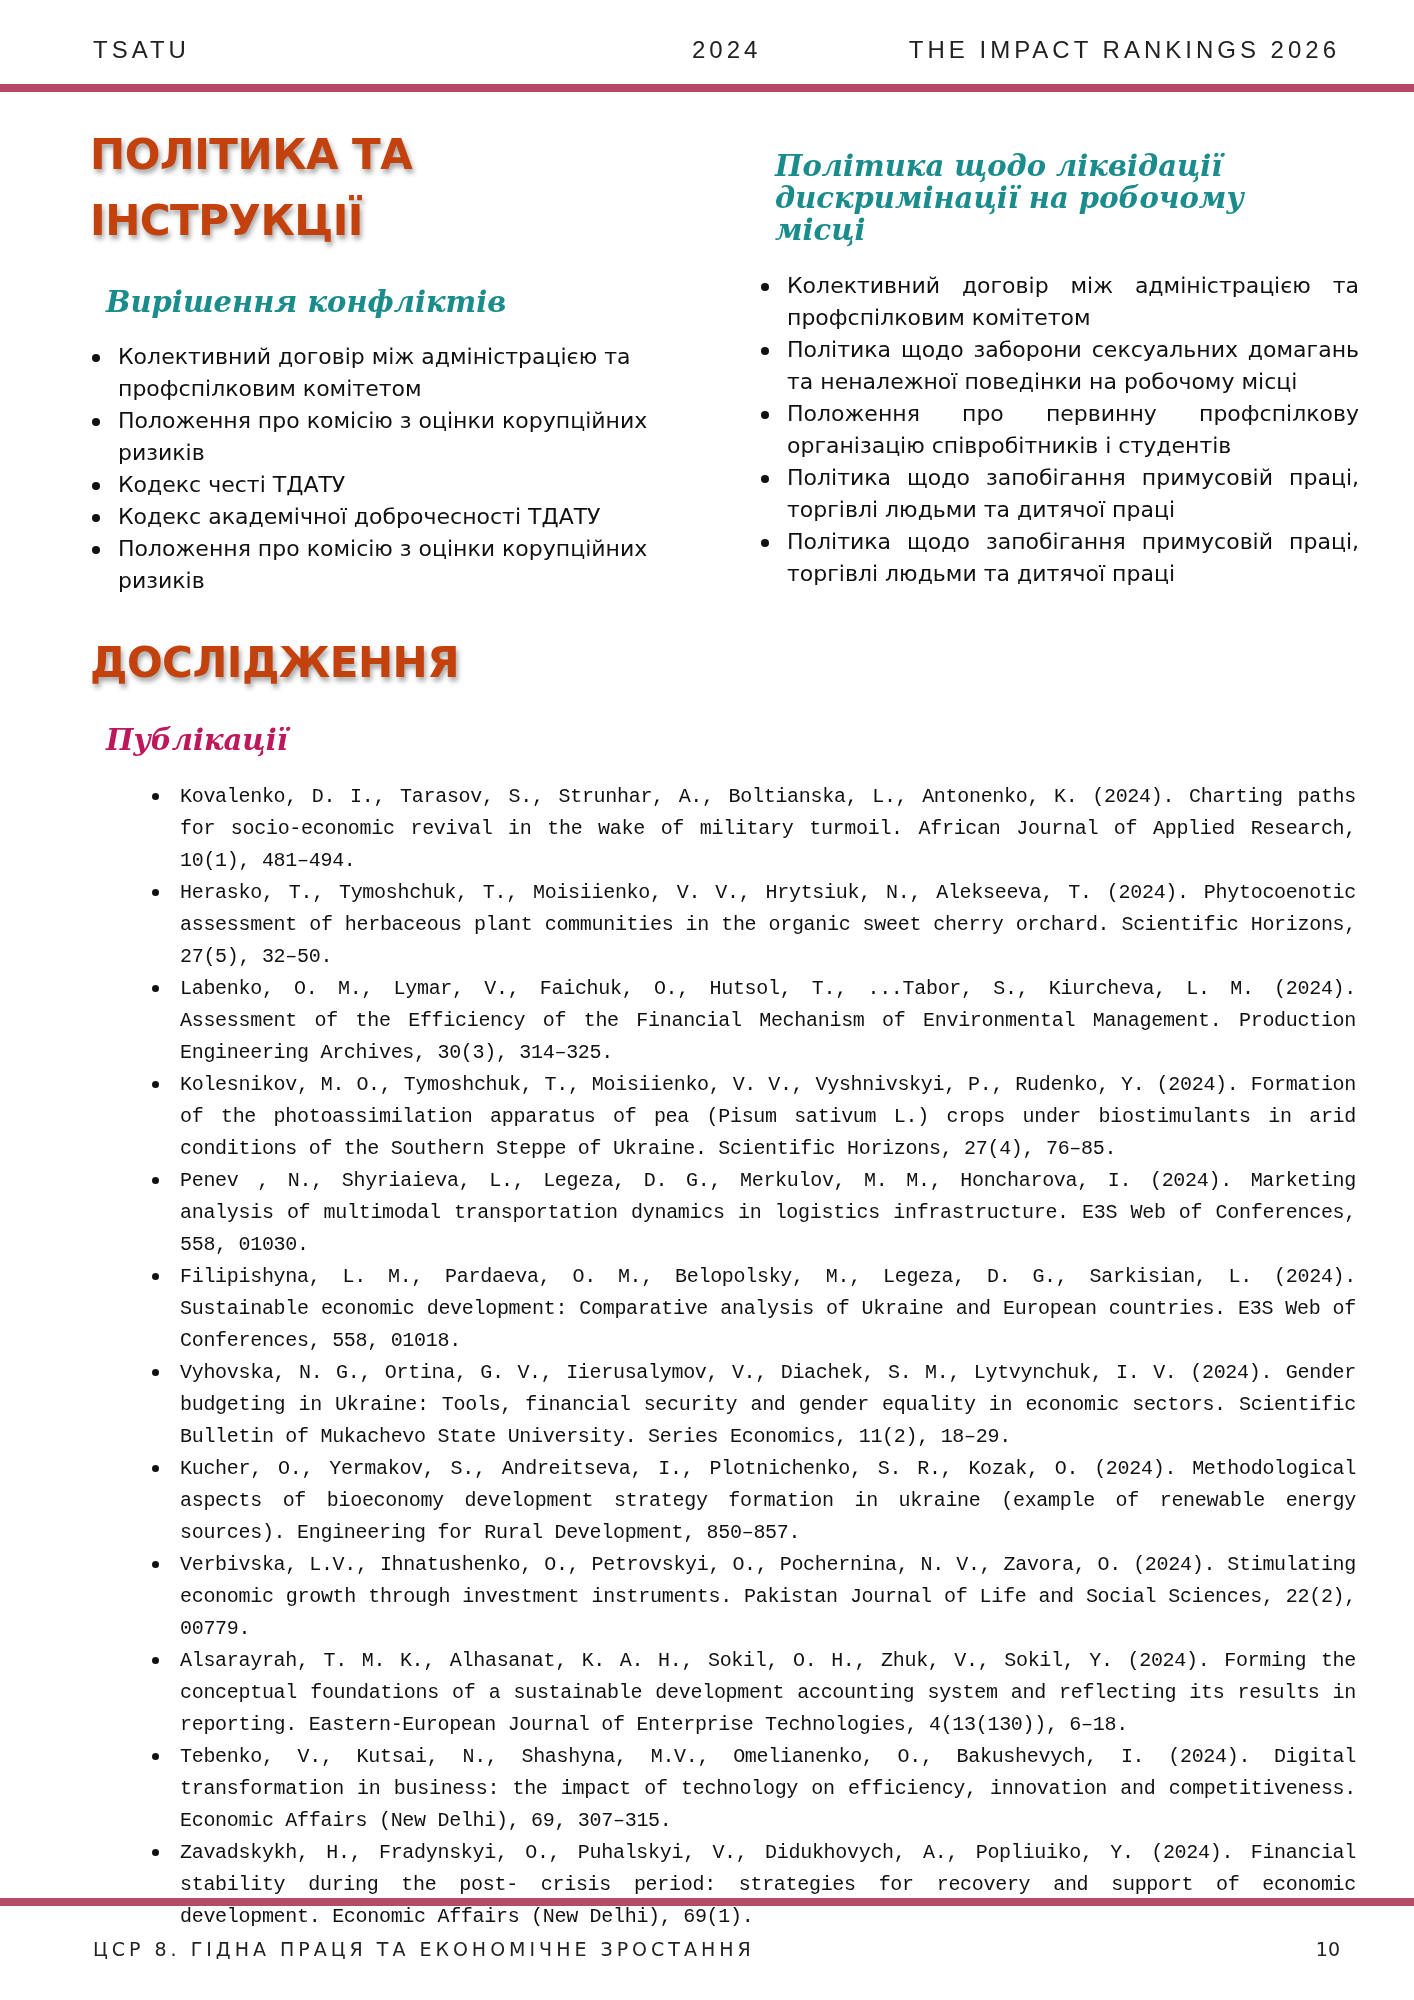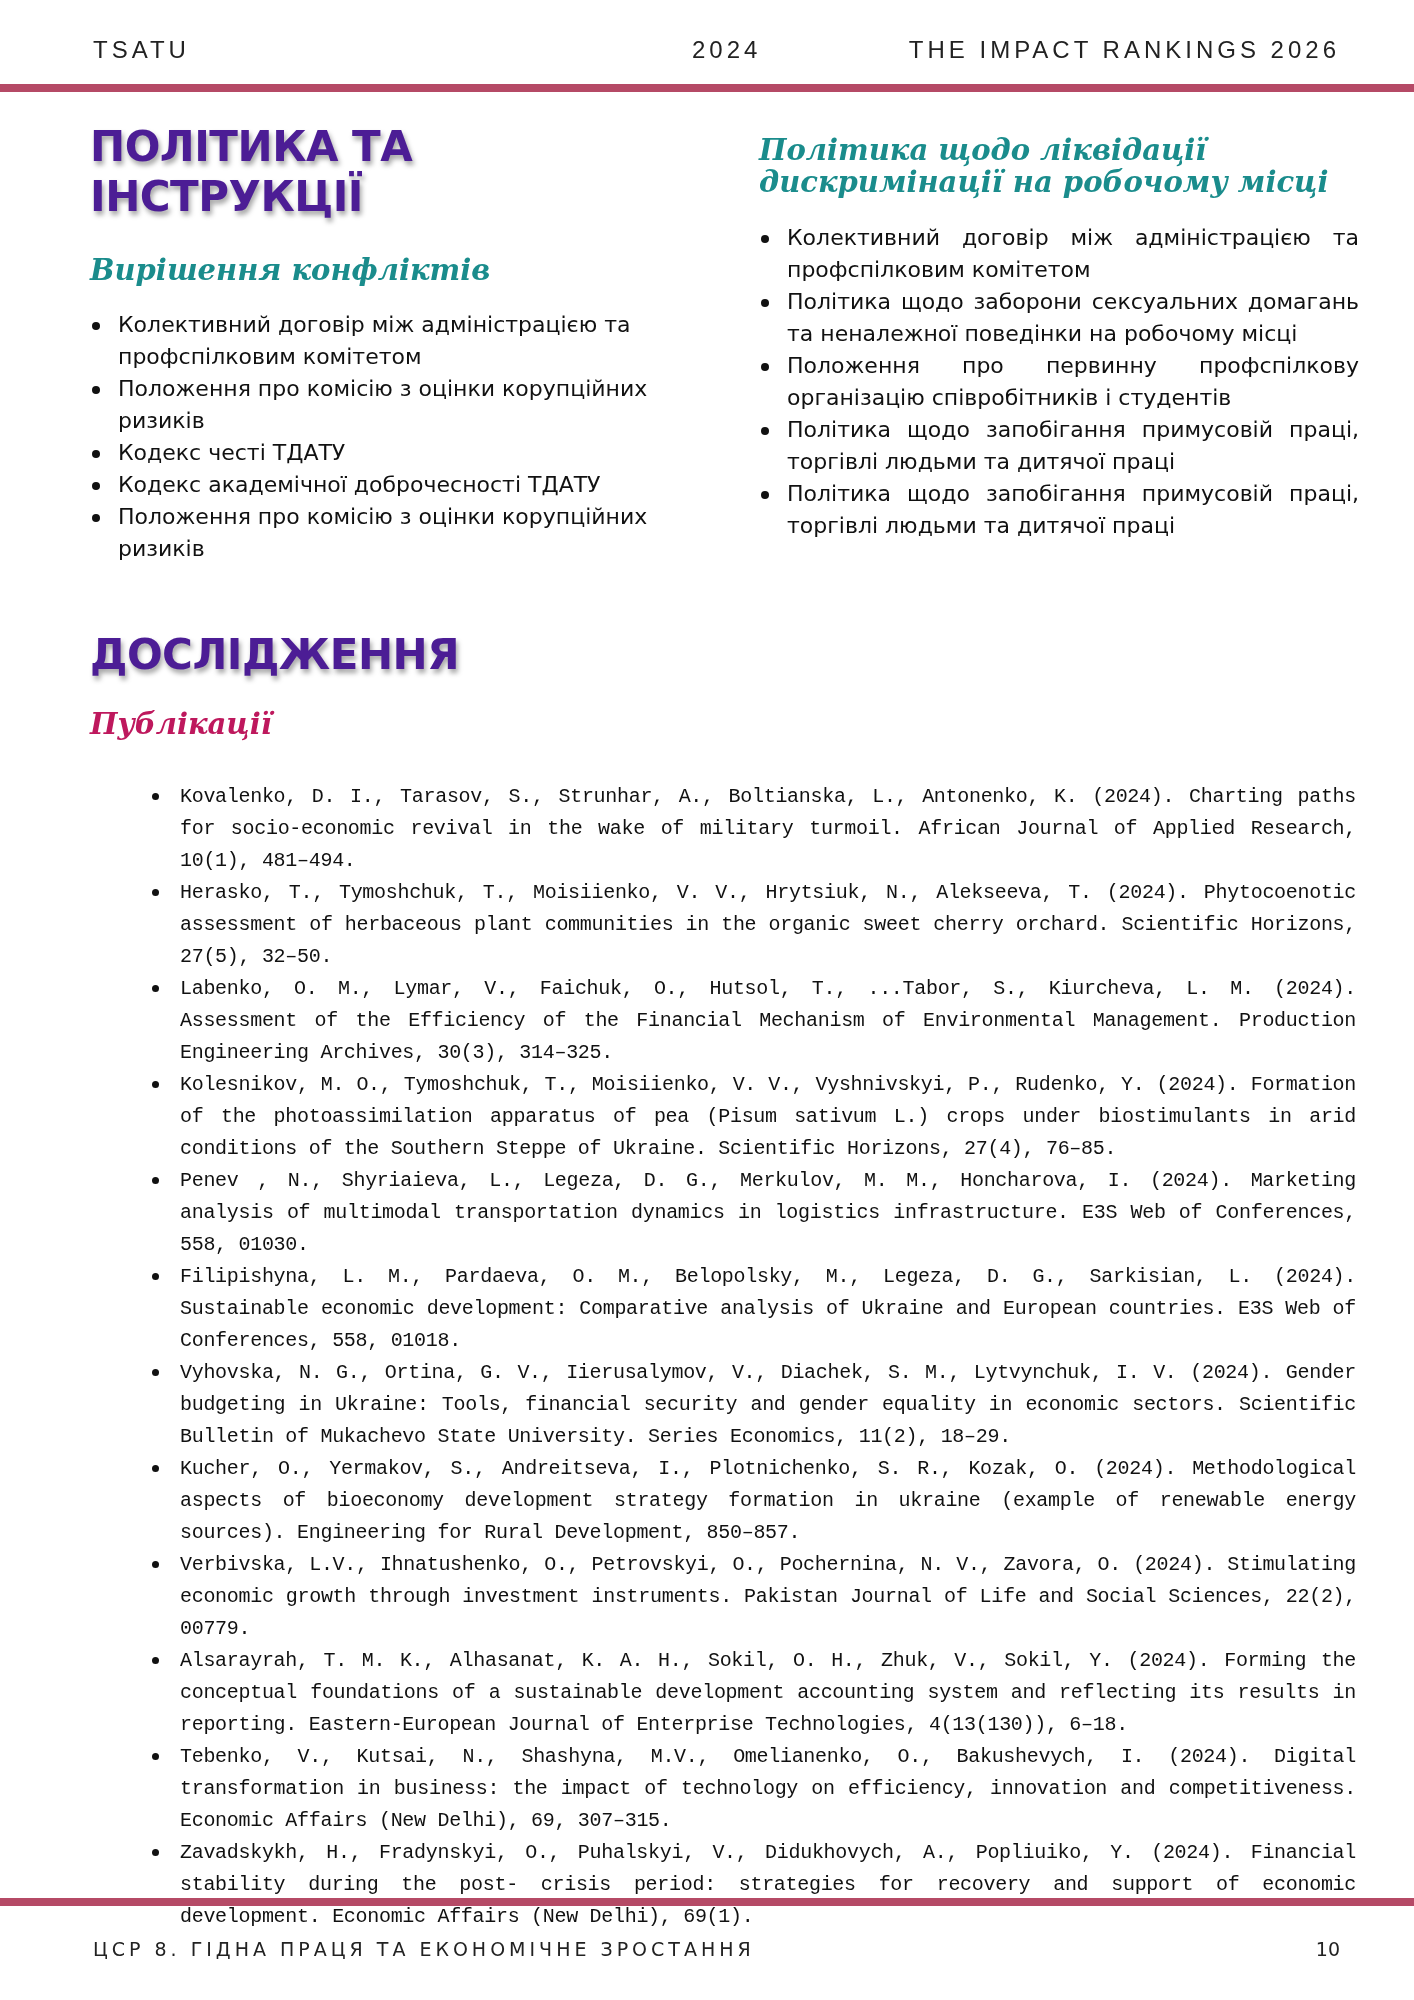--- a/index.html
+++ b/index.html
@@ -10,26 +10,26 @@
   }
   .header-row span { position: absolute; top: 0; white-space: nowrap; }
   .h-left { left: 0; }
   .h-center { left: 583px; margin-left: 16px; }
   .h-right { right: 0; }
   .bar { position: absolute; left: 0; width: 1414px; height: 8px; }
   .bar-top { top: 84px; }
   .bar-bottom { top: 1898px; }
 
   .h1 {
-    font-family: "DejaVu Sans", sans-serif; font-weight: bold; font-size: 42px; line-height: 50px;
-    color: #4c1d95; text-shadow: 2px 4px 5px rgba(0,0,0,0.35); margin: 0; letter-spacing: -0.5px;
+    font-family: "DejaVu Sans", sans-serif; font-weight: bold; font-size: 42px; line-height: 66px;
+    color: #c2410c; text-shadow: 2px 4px 5px rgba(0,0,0,0.35); margin: 0; letter-spacing: -0.5px;
   }
   .h2 {
     font-family: "DejaVu Serif", serif; font-style: italic; font-weight: bold; font-size: 29px;
-    line-height: 32px; margin: 0;
+    line-height: 32px; margin: 16px;
   }
   .ua-list {
     font-family: "DejaVu Sans", sans-serif; font-size: 22px; line-height: 32px; color: #111;
     margin: 0; padding: 0; list-style: none;
   }
   .ua-list li { position: relative; padding-left: 28px; }
   .ua-list li::before {
     content: ""; position: absolute; left: 2px; top: 13px; width: 8px; height: 8px;
     border-radius: 50%; background: #111;
   }

